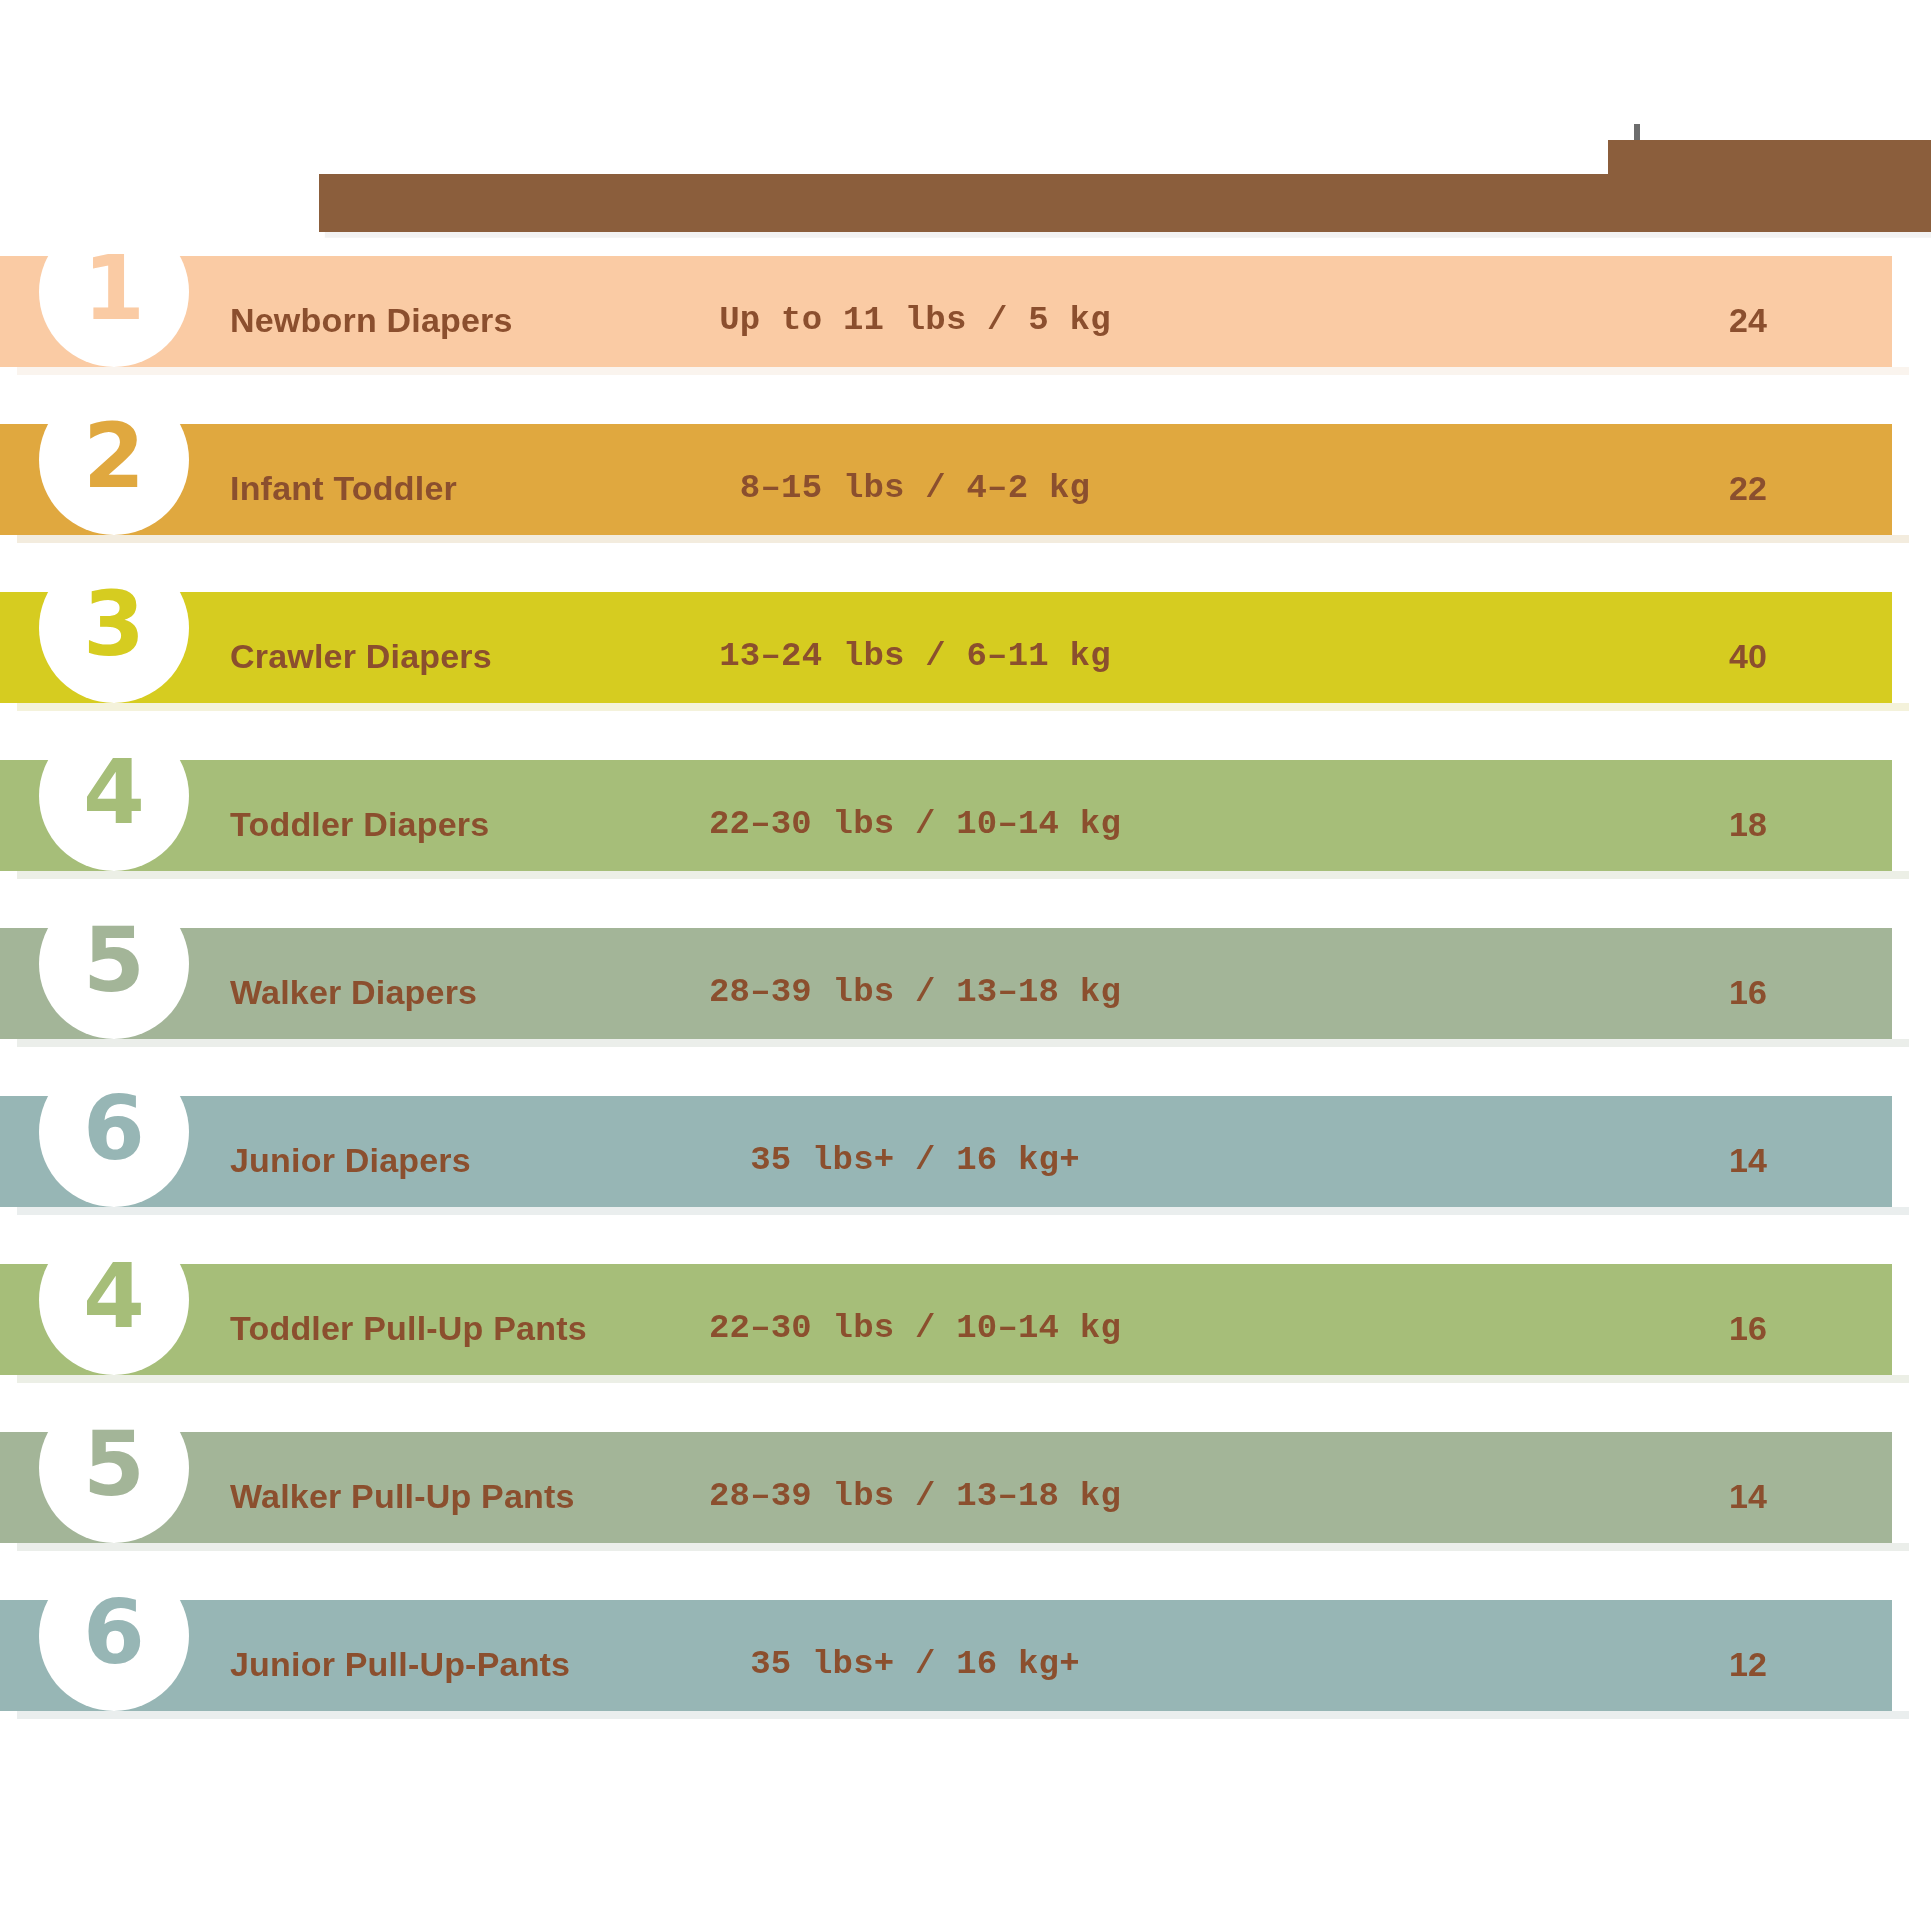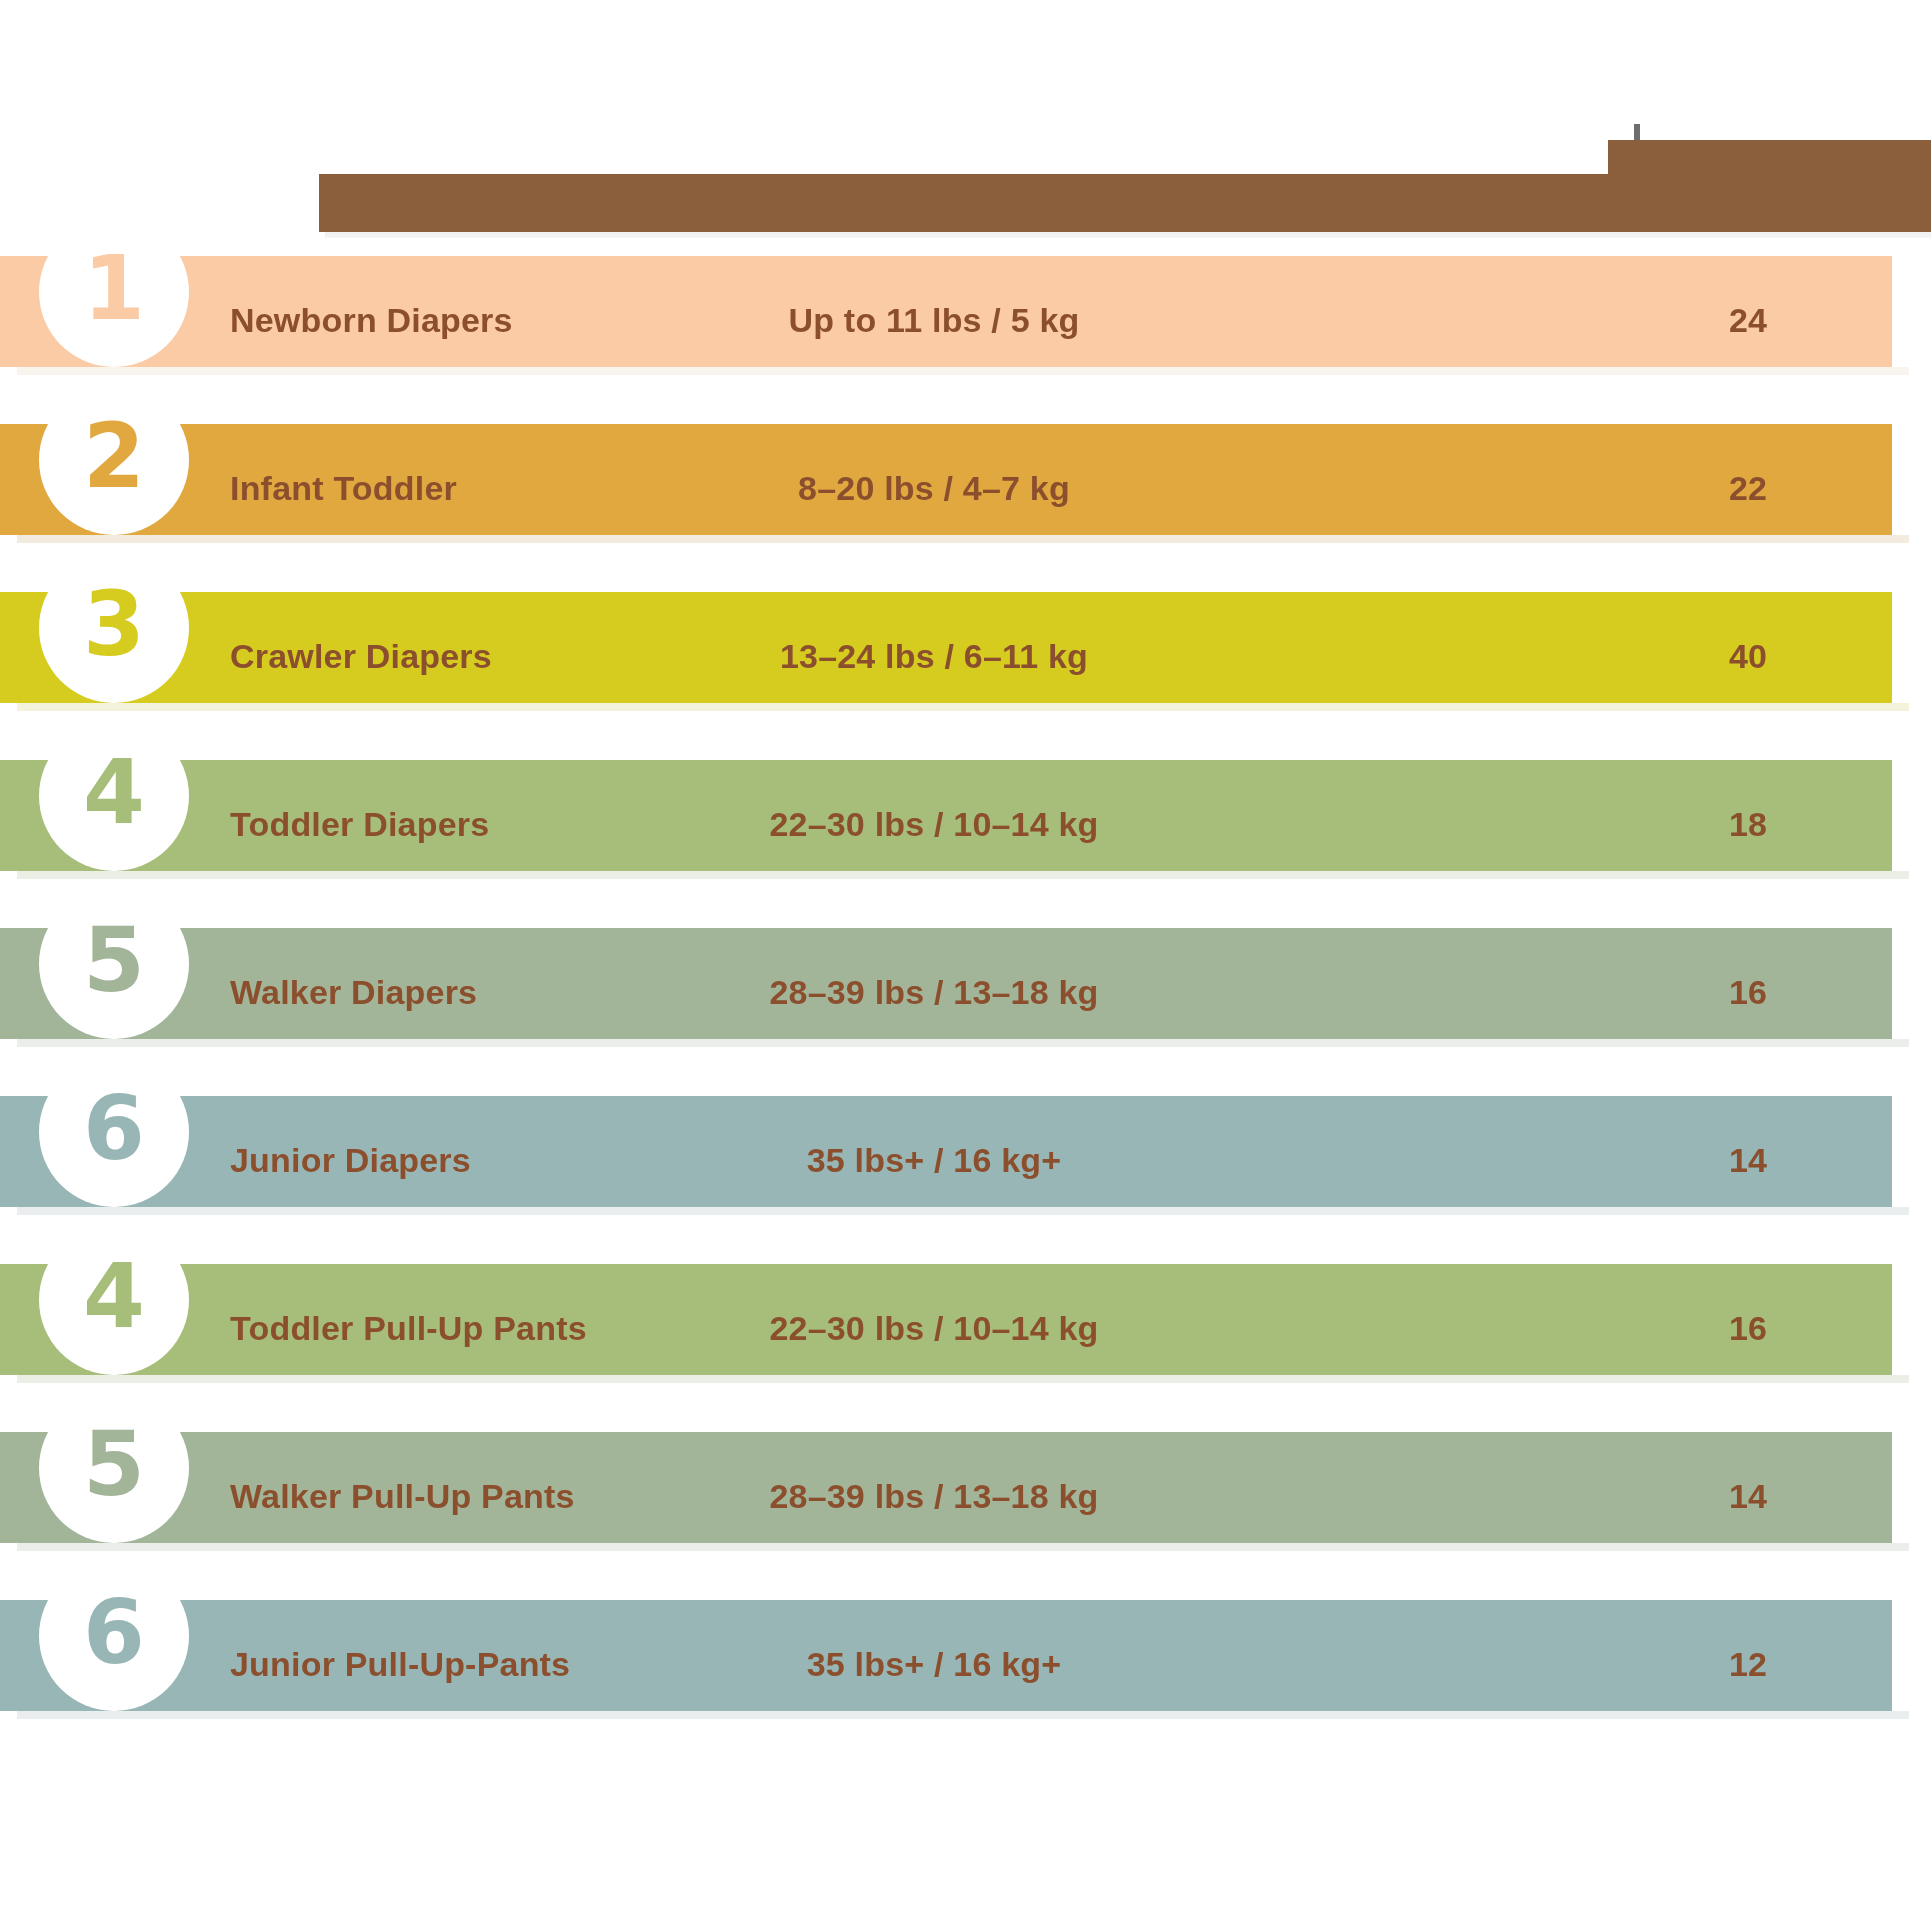--- a/index.html
+++ b/index.html
@@ -124,21 +124,21 @@
     height:128px;
     display:flex;
     align-items:center;
     color:#8B4F2E;
     font-weight:bold;
     font-size:34px;
     white-space:nowrap;
     letter-spacing:0.2px;
   }
   .cell-name   { left:230px;  }
-  .cell-weight { left:934px; transform:translateX(-50%); }
+  .cell-weight { left:915px; transform:translateX(-50%);font-family:Liberation Mono, monospace; }
   .cell-count  { left:1748px; transform:translateX(-50%); }
 </style>
 </head>
 <body>
 
 <div id="chart">
 
   <div class="header-bar-tick"></div>
   <div class="header-bar-riser"></div>
   <div class="header-bar"></div>
@@ -159,21 +159,21 @@
       </div>
       <div class="row" style="top: 424px; --c: #E0A83F;">
         <div class="row-shadow"></div>
         <div class="row-tab"></div>
         <div class="row-bar"></div>
         <div class="row-notch"></div>
         <div class="badge">
           <span class="badge-num">2</span>
         </div>
         <div class="cell cell-name">Infant Toddler</div>
-        <div class="cell cell-weight">8–20 lbs / 4–7 kg</div>
+        <div class="cell cell-weight">8–15 lbs / 4–2 kg</div>
         <div class="cell cell-count">22</div>
       </div>
       <div class="row" style="top: 592px; --c: #D6CC20;">
         <div class="row-shadow"></div>
         <div class="row-tab"></div>
         <div class="row-bar"></div>
         <div class="row-notch"></div>
         <div class="badge">
           <span class="badge-num">3</span>
         </div>

